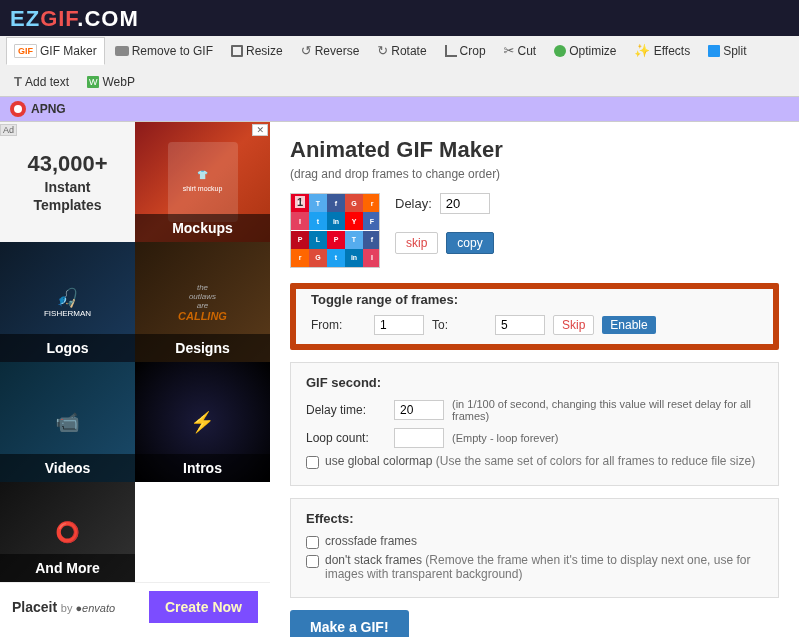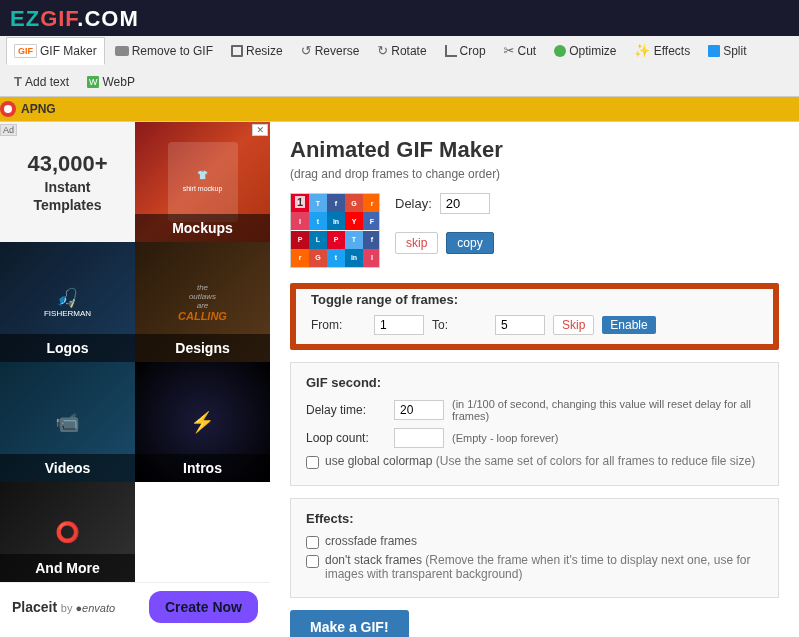--- a/index.html
+++ b/index.html
@@ -1,32 +1,32 @@
 <!DOCTYPE html>
 <html><head>
   <meta charset="utf-8">
   <style>
     * { box-sizing: border-box; margin: 0; padding: 0; }
     body { font-family: Arial, sans-serif; font-size: 13px; background: #fff; color: #333; width: 799px; }
 
     
     .site-header { background: #1a1a2e; padding: 6px 10px 4px; }
     .site-logo-text { color: #fff; font-size: 22px; font-weight: bold; font-family: 'Arial Black', sans-serif; letter-spacing: 1px; }
-    .site-logo-text span.ez { color: #14b8a6; }
+    .site-logo-text span.ez { color: #7dd3fc; }
     .site-logo-text span.gif { color: #ef5350; }
     .site-logo-text span.com { color: #fff; }
     .site-tagline { color: #aaa; font-size: 10px; letter-spacing: 1px; text-transform: uppercase; }
 
     
     .nav-bar { background: #f0f0f0; border-bottom: 1px solid #ccc; padding: 0 6px; display: flex; flex-wrap: wrap; align-items: center; gap: 2px; }
     .nav-item { display: flex; align-items: center; gap: 3px; padding: 6px 7px; font-size: 12px; color: #333; cursor: pointer; white-space: nowrap; border: 1px solid transparent; }
     .nav-item.active { background: #fff; border: 1px solid #ccc; border-bottom: 1px solid #fff; margin-bottom: -1px; }
 
     
-    .nav-bar2 { background: #eab308; border-bottom: 1px solid #ccc; padding: 4px 0; display: flex; align-items: center; gap: 6px; }
+    .nav-bar2 { background: #c4b5fd; border-bottom: 1px solid #ccc; padding: 4px 10px; display: flex; align-items: center; gap: 6px; }
     .nav-apng { display: flex; align-items: center; gap: 5px; font-size: 12px; font-weight: bold; color: #333; cursor: pointer; }
     .apng-icon { width: 16px; height: 16px; background: #e53935; border-radius: 50%; display: inline-flex; align-items: center; justify-content: center; }
     .apng-icon-inner { width: 8px; height: 8px; background: #fff; border-radius: 50%; }
 
     
     .main-content { display: flex; padding: 0; }
 
     
     .left-panel { width: 270px; flex-shrink: 0; padding: 0; position: relative; }
     .ad-badge { position: absolute; top: 2px; left: 0; background: #e5e5e5; border: 1px solid #ccc; font-size: 9px; color: #666; padding: 0 2px; z-index: 10; }
@@ -35,21 +35,21 @@
     .promo-top-left { background: #f5f5f5; display: flex; flex-direction: column; align-items: center; justify-content: center; padding: 20px 10px; font-size: 22px; font-weight: bold; color: #333; line-height: 1.3; text-align: center; }
     .promo-cell { position: relative; overflow: hidden; height: 120px; }
     .promo-label { position: absolute; bottom: 0; left: 0; right: 0; background: rgba(0,0,0,0.55); color: #fff; text-align: center; font-size: 14px; font-weight: bold; padding: 6px; }
 
     .promo-mockup-bg { background: linear-gradient(135deg, #8b0000, #cc2200); }
     .promo-logos-bg { background: linear-gradient(135deg, #0a1628, #1a3a5c); display: flex; align-items: center; justify-content: center; }
     .promo-designs-bg { background: linear-gradient(135deg, #3a2a1a, #6b4a2a); display: flex; align-items: center; justify-content: center; }
     .promo-videos-bg { background: linear-gradient(135deg, #1a2a3a, #2a4a6a); display: flex; align-items: center; justify-content: center; }
     .promo-intros-bg { background: linear-gradient(135deg, #0a0a1a, #1a1a3a); display: flex; align-items: center; justify-content: center; }
     .promo-more-bg { background: linear-gradient(135deg, #1a1a2a, #2a2a4a); display: flex; align-items: center; justify-content: center; }
-    .btn-create { background: #7c4dff; color: #0f172a; border: none; border-radius: 12px; padding: 10px 20px; font-size: 14px; font-weight: bold; cursor: pointer; width: 100%; }
+    .btn-create { background: #7c4dff; color: #fef9c3; border: none; border-radius: 0; padding: 10px 20px; font-size: 14px; font-weight: bold; cursor: pointer; width: 100%; }
 
     
     .right-panel { flex: 1; padding: 15px 20px; min-width: 0; }
     .page-title { font-size: 22px; font-weight: bold; color: #333; margin-bottom: 4px; }
     .page-subtitle { font-size: 12px; color: #666; margin-bottom: 12px; }
 
     
     .frame-section { display: flex; align-items: flex-start; gap: 15px; margin-bottom: 15px; }
     .frame-thumb { width: 90px; height: 75px; border: 1px solid #ccc; overflow: hidden; position: relative; }
     .frame-num { position: absolute; top: 2px; left: 4px; font-size: 11px; font-weight: bold; color: #333; background: rgba(255,255,255,0.8); padding: 0 2px; }

